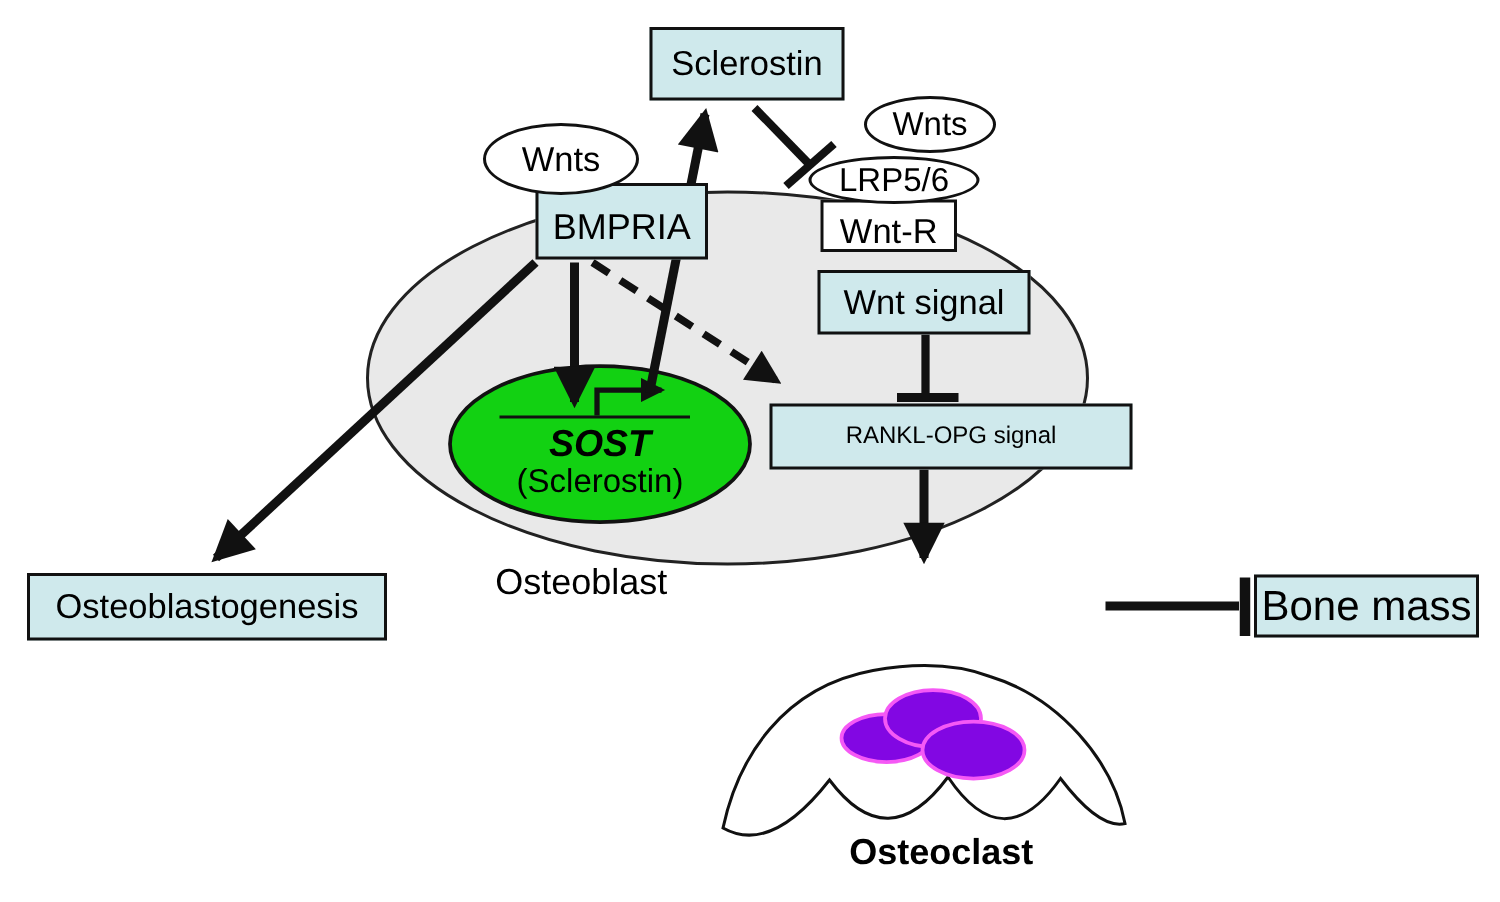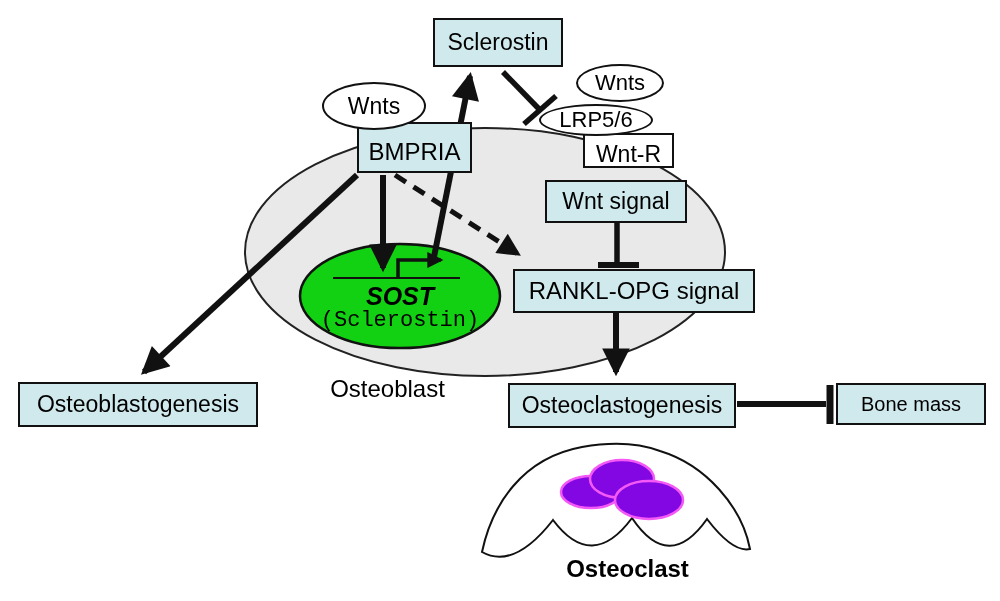--- a/index.html
+++ b/index.html
@@ -23,21 +23,21 @@
     font-size:23px;line-height:1;white-space:nowrap;
   }
   .oval{border-radius:50%;background:var(--receptor-fill);}
   .white{background:var(--receptor-fill);}
   .plain{
     position:absolute;background:transparent;border:none;
     text-align:center;font-size:24px;line-height:1.1;
   }
   .gene-label{position:absolute;left:310px;top:283px;width:180px;text-align:center;}
   .gene-label .g1{font-size:25px;font-weight:bold;font-style:italic;line-height:1.05;}
-  .gene-label .g2{font-size:22px;line-height:1.05;font-family:Liberation Mono, monospace;}
+  .gene-label .g2{font-size:22px;line-height:1.05;}
   
   .ln{stroke:var(--line);fill:none;}
   .cell{fill:var(--cell-fill);stroke:#222;stroke-width:2;}
   .gene{fill:var(--gene-fill);stroke:var(--line);stroke-width:2.5;}
   .oc-body{fill:#fff;stroke:var(--line);stroke-width:2;}
   .nucleus{fill:var(--nucleus-fill);stroke:var(--nucleus-rim);stroke-width:2.5;}
   .ah{fill:var(--line);}
 </style>
 </head>
 <body>
@@ -85,33 +85,32 @@
   </svg>
 
   <div class="node" style="left:433px;top:18px;width:130px;height:49px;text-align:right;">Sclerostin</div>
 
   <div class="node" style="left:318px;top:122px;width:115px;height:51px;font-size:24px;align-items:flex-end;padding-bottom:7px;margin-left:39px;">BMPRIA</div>
 
   <div class="node oval" style="left:322px;top:82px;width:104px;height:48px;">Wnts</div>
 
   <div class="node oval" style="left:576px;top:64px;width:88px;height:38px;font-size:22px;">Wnts</div>
 
-  <div class="node white" style="left:547px;top:133px;width:91px;height:35px;align-items:flex-end;font-size:23px;margin-left:36px;">Wnt-R</div>
+  <div class="node white" style="left:547px;top:133px;width:91px;height:35px;align-items:flex-end;font-size:23px;">Wnt-R</div>
 
   <div class="node oval white" style="left:539px;top:104px;width:114px;height:32px;font-size:22px;">LRP5/6</div>
 
   <div class="node" style="left:545px;top:180px;width:142px;height:43px;">Wnt signal</div>
 
-  <div class="node" style="left:513px;top:269px;width:242px;height:44px;font-size:24px;">RANKL-OPG signal</div>
+  <div class="node" style="left:513px;top:269px;width:242px;height:44px;font-size:16px;">RANKL-OPG signal</div>
 
   <div class="node" style="left:18px;top:382px;width:240px;height:45px;">Osteoblastogenesis</div>
 
-  <div class="node" style="left:508px;top:383px;width:228px;height:45px;">Osteoclastogenesis</div>
 
-  <div class="node" style="left:836px;top:383px;width:150px;height:42px;font-size:20px;">Bone mass</div>
+  <div class="node" style="left:836px;top:383px;width:150px;height:42px;font-size:28px;">Bone mass</div>
 
   <div class="gene-label">
     <div class="g1">SOST</div>
     <div class="g2">(Sclerostin)</div>
   </div>
 
   <div class="plain" style="left:300px;top:376px;width:175px;">Osteoblast</div>
 
   <div class="plain" style="left:540px;top:556px;width:175px;font-weight:bold;">Osteoclast</div>
 

